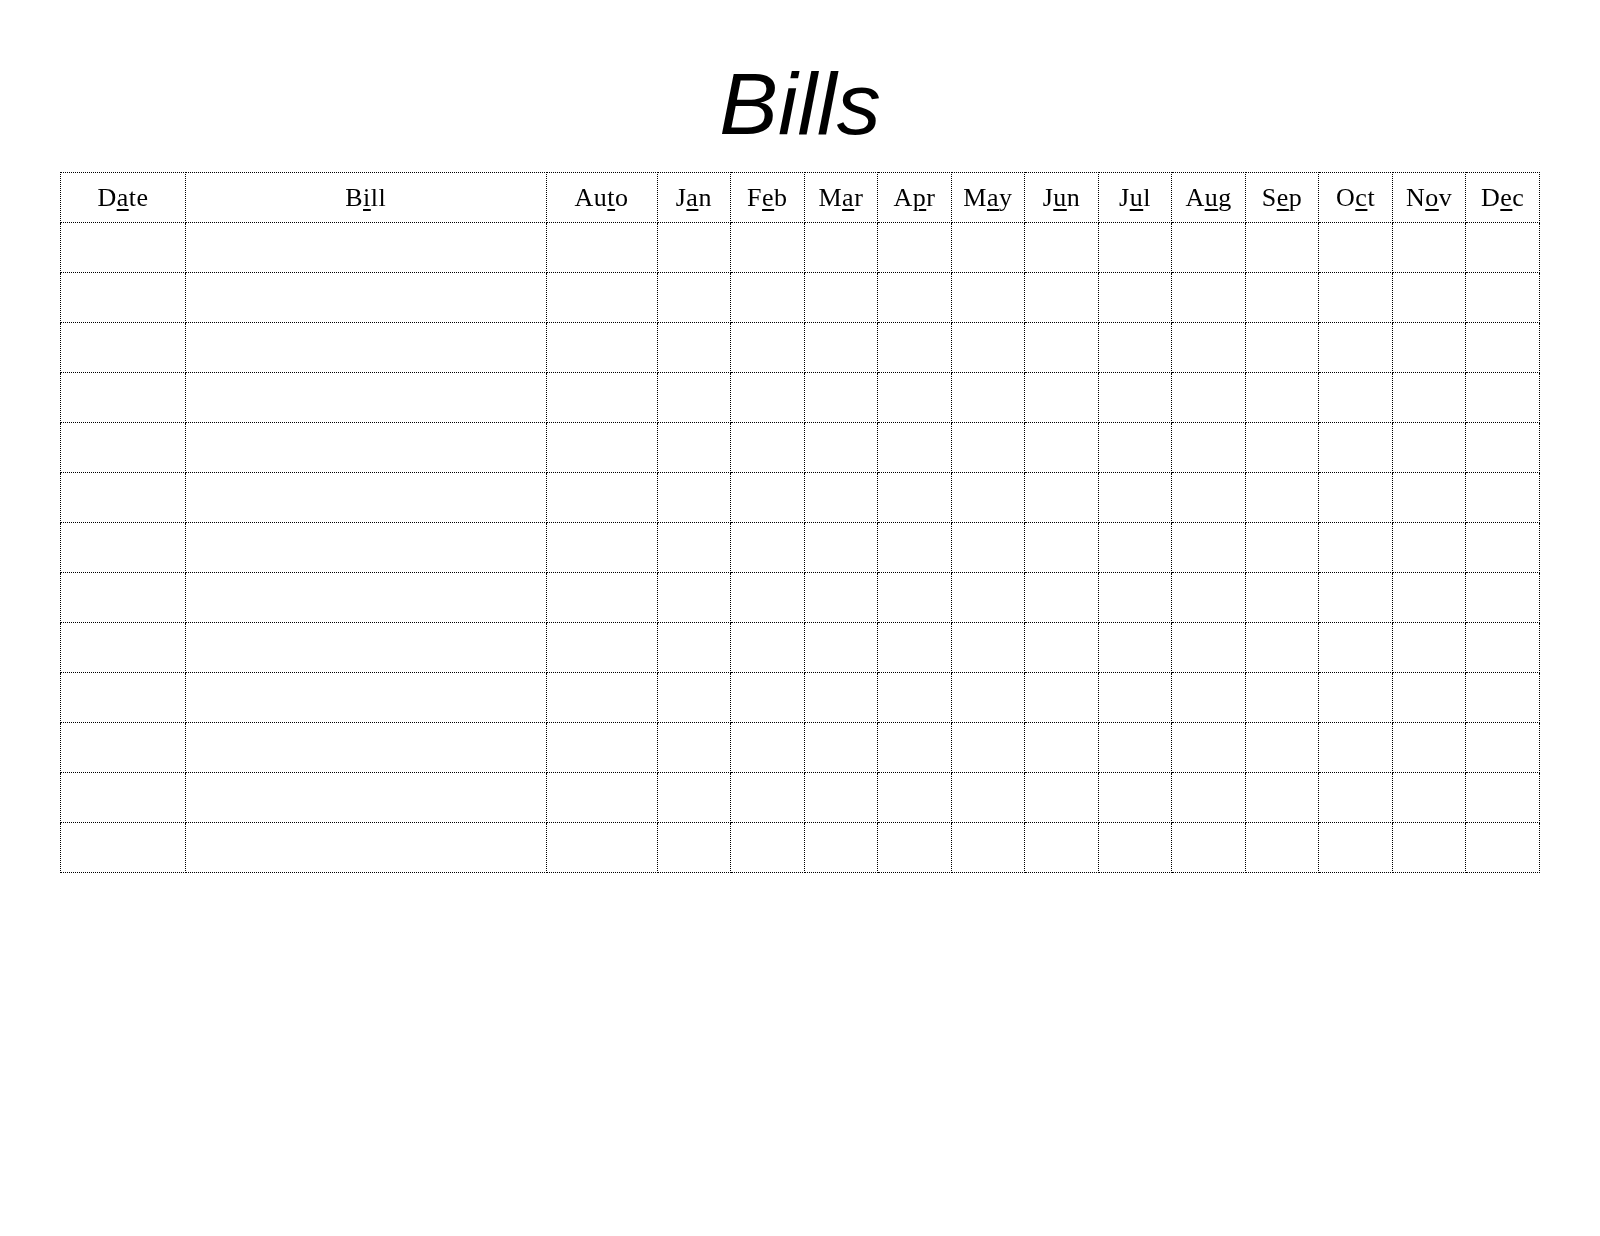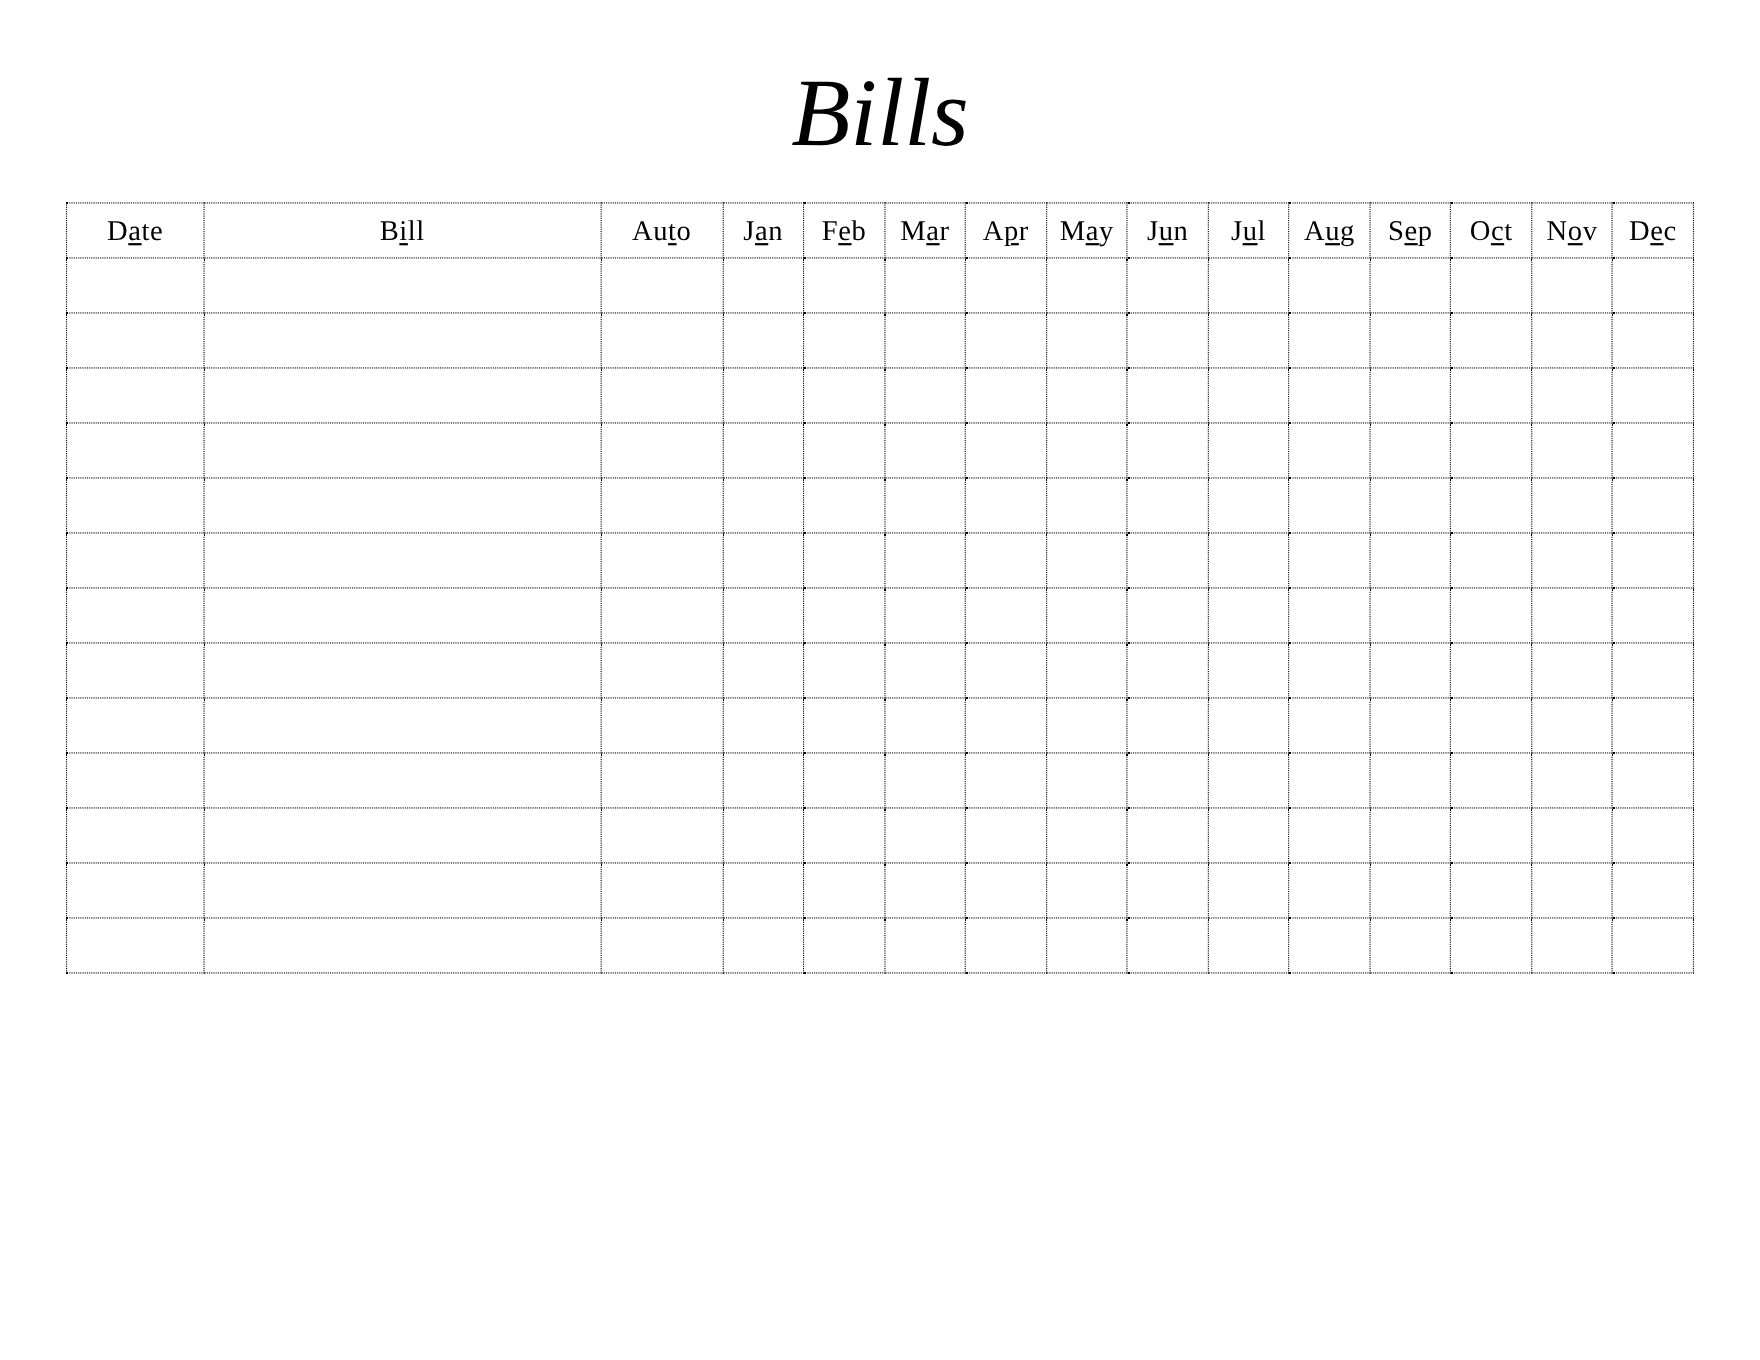--- a/index.html
+++ b/index.html
@@ -10,25 +10,25 @@
       width: 1600px;
       height: 1236px;
       box-sizing: border-box;
     }
     .page {
       padding: 60px 60px 40px;
       box-sizing: border-box;
     }
     .title {
       text-align: center;
-      font-family: Liberation Serif, serif;
+      font-family: Liberation Sans, sans-serif;
       font-size: 88px;
       font-style: italic;
       color: #000;
-      margin-bottom: 36px;
+      margin-bottom: 24px;
       line-height: 1;
     }
     table.bills {
       border-collapse: collapse;
       width: 100%;
       table-layout: fixed;
     }
     table.bills th,
     table.bills td {
       border: 1px dotted #000;

